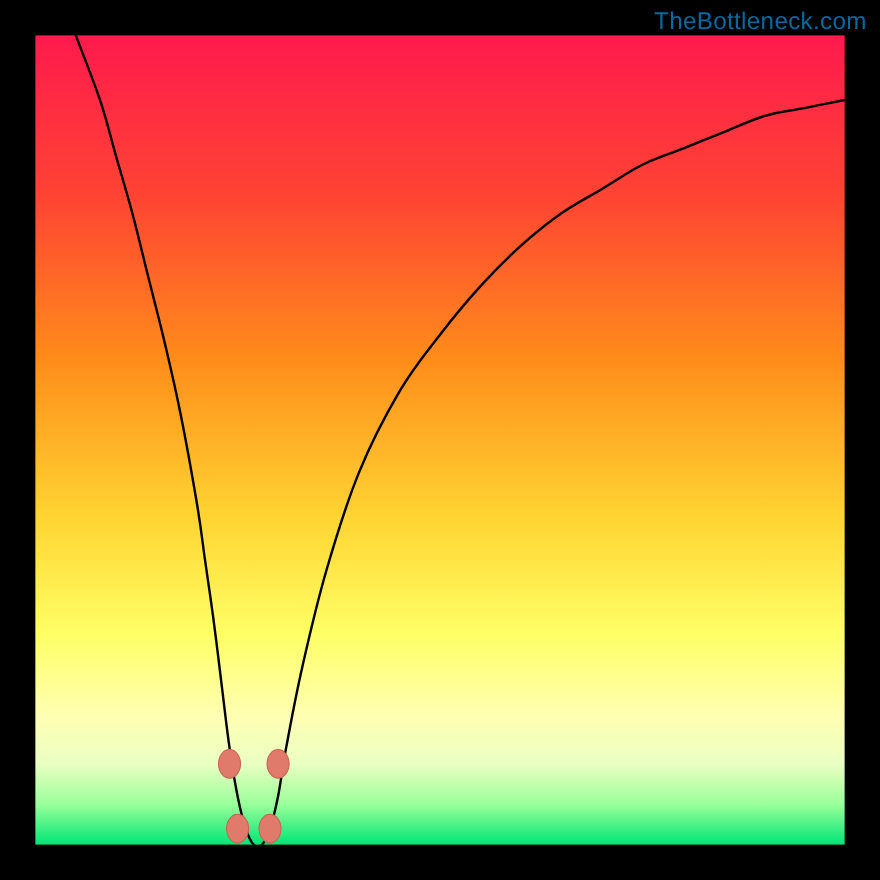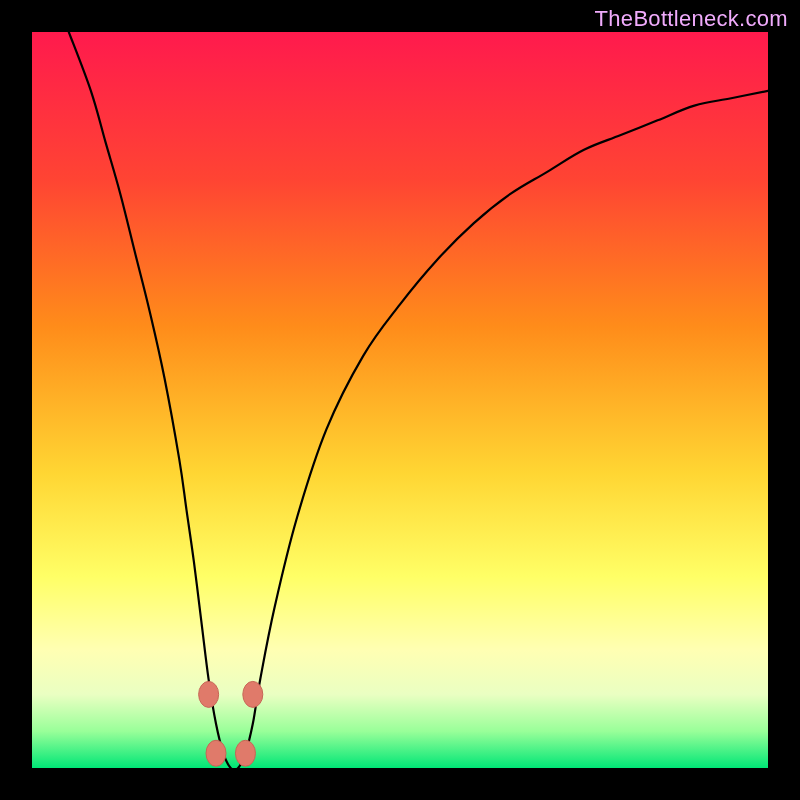--- a/index.html
+++ b/index.html
@@ -23,21 +23,21 @@
     position: absolute;
     left: 0;
     top: 0;
     width: 736px;
     height: 736px;
   }
   .watermark {
     position: absolute;
     top: 6px;
     right: 12px;
-    color: #f0abfc;
+    color: #0369a1;
     font-size: 22px;
     font-weight: 500;
     letter-spacing: 0.3px;
     user-select: none;
   }
 </style>
 </head>
 <body>
 
 <div class="watermark">TheBottleneck.com</div>

